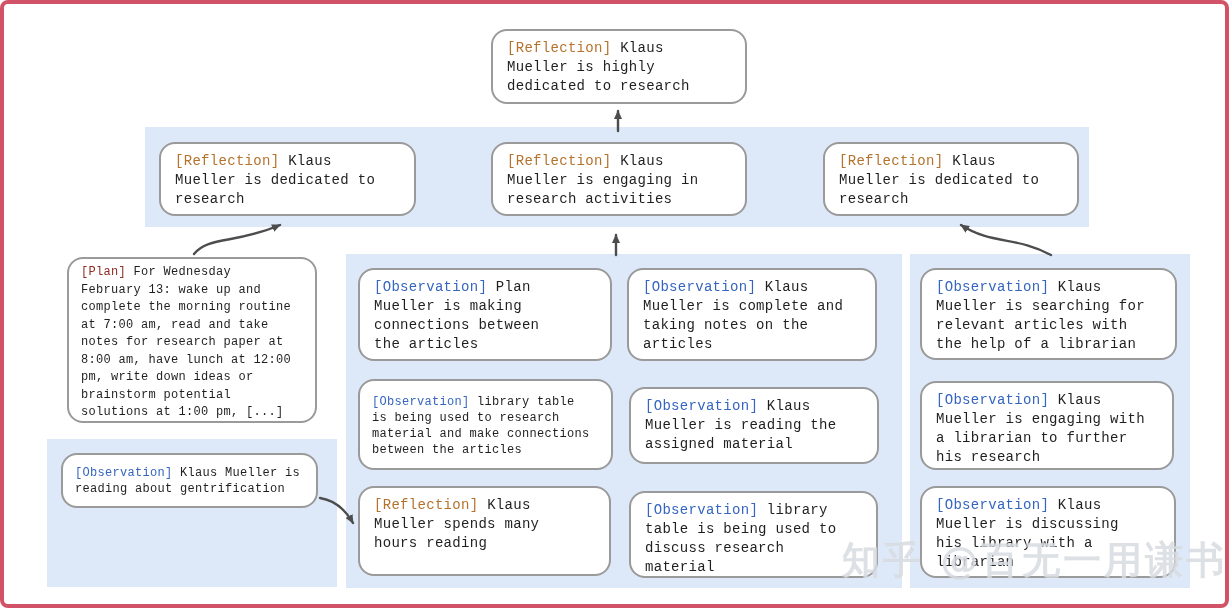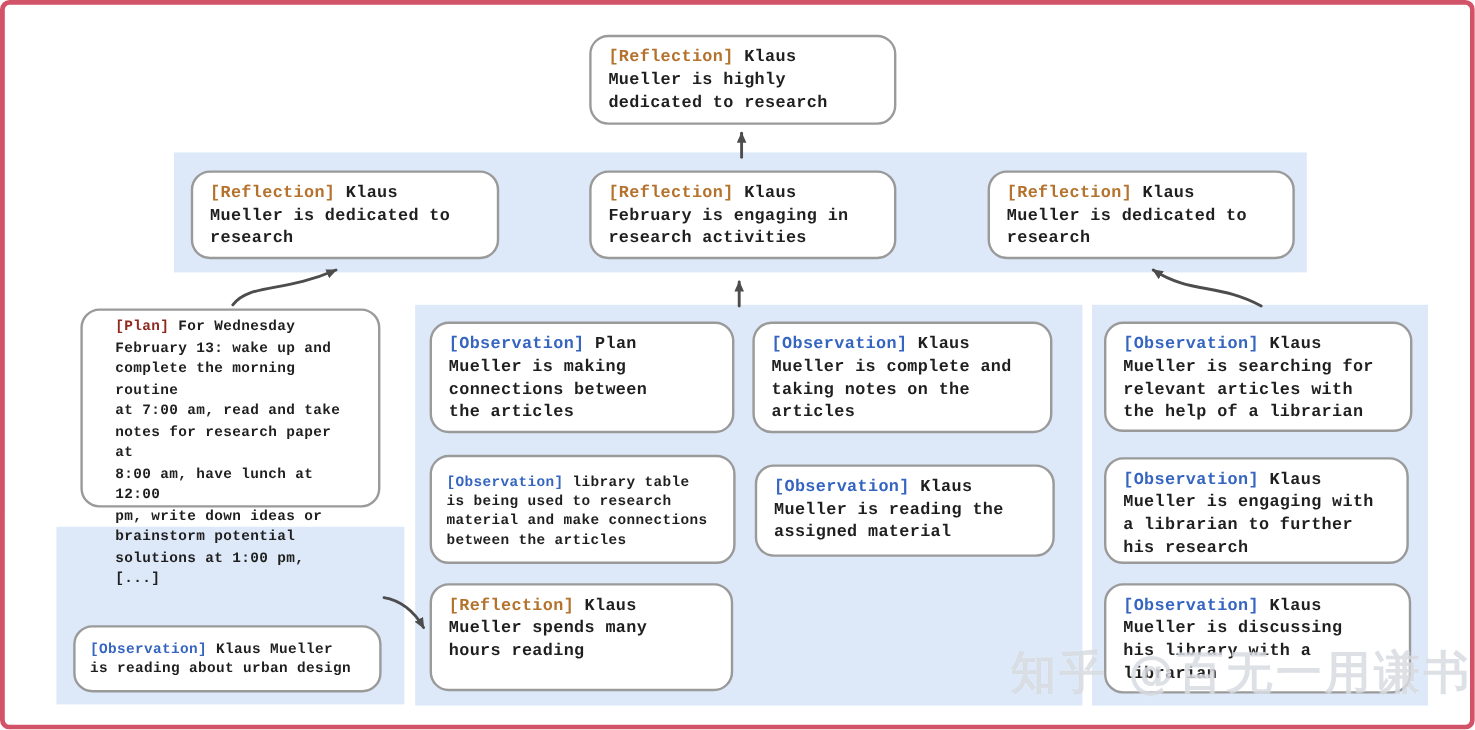--- a/index.html
+++ b/index.html
@@ -29,29 +29,29 @@
     z-index:1;
   }
   .node{
     position:absolute;
     z-index:3;
     box-sizing:border-box;
     background:#ffffff;
     border:2px solid var(--box-border);
     border-radius:16px;
     padding:8px 14px;
-    font-weight:700;
+    font-weight:400;
     font-size:14px;
     line-height:19px;
     letter-spacing:0.3px;
     color:var(--text);
   }
   .node .txt{white-space:pre-wrap;}
   .node.small{font-size:12px;line-height:16px;padding:10px 12px;}
-  .node.plan{font-size:12px;line-height:17.5px;padding:5px 27px;}
+  .node.plan{font-size:12px;line-height:17.5px;padding:5px 12px;}
   .node.pad-lg{padding-top:13px;}
   .tag-reflection{color:var(--reflection-tag);}
   .tag-observation{color:var(--observation-tag);}
   .tag-plan{color:var(--plan-tag);}
   svg.arrows{
     position:absolute;left:0;top:0;z-index:2;
     pointer-events:none;
   }
   .watermark{
     position:absolute;
@@ -98,44 +98,44 @@
 dedicated to research</span>
   </div>
 
   <div class="node" style="left:155px;top:138px;width:257px;height:74px">
     <span class="tag tag-reflection">[Reflection]</span> <span class="txt">Klaus
 Mueller is dedicated to
 research</span>
   </div>
   <div class="node" style="left:487px;top:138px;width:256px;height:74px">
     <span class="tag tag-reflection">[Reflection]</span> <span class="txt">Klaus
-February is engaging in
+Mueller is engaging in
 research activities</span>
   </div>
   <div class="node" style="left:819px;top:138px;width:256px;height:74px">
     <span class="tag tag-reflection">[Reflection]</span> <span class="txt">Klaus
 Mueller is dedicated to
 research</span>
   </div>
 
   <div class="node plan" style="left:63px;top:253px;width:250px;height:166px">
     <span class="tag tag-plan">[Plan]</span> <span class="txt">For Wednesday
 February 13: wake up and
 complete the morning routine
 at 7:00 am, read and take
 notes for research paper at
 8:00 am, have lunch at 12:00
 pm, write down ideas or
 brainstorm potential
 solutions at 1:00 pm, [...]</span>
   </div>
 
-  <div class="node small" style="left:57px;top:517px;width:257px;height:56px">
-    <span class="tag tag-observation">[Observation]</span> <span class="txt">Klaus Mueller
-is reading about urban design</span>
+  <div class="node small" style="left:57px;top:449px;width:257px;height:55px">
+    <span class="tag tag-observation">[Observation]</span> <span class="txt">Klaus Mueller is
+reading about gentrification</span>
   </div>
 
   <div class="node" style="left:354px;top:264px;width:254px;height:93px">
     <span class="tag tag-observation">[Observation]</span> <span class="txt">Plan
 Mueller is making
 connections between
 the articles</span>
   </div>
   <div class="node small pad-lg" style="left:354px;top:375px;width:255px;height:91px">
     <span class="tag tag-observation">[Observation]</span> <span class="txt">library table
@@ -153,20 +153,25 @@
     <span class="tag tag-observation">[Observation]</span> <span class="txt">Klaus
 Mueller is complete and
 taking notes on the
 articles</span>
   </div>
   <div class="node" style="left:625px;top:383px;width:250px;height:77px">
     <span class="tag tag-observation">[Observation]</span> <span class="txt">Klaus
 Mueller is reading the
 assigned material</span>
   </div>
+  <div class="node" style="left:625px;top:487px;width:249px;height:87px">
+    <span class="tag tag-observation">[Observation]</span> <span class="txt">library
+table is being used to
+discuss research material</span>
+  </div>
 
   <div class="node" style="left:916px;top:264px;width:257px;height:92px">
     <span class="tag tag-observation">[Observation]</span> <span class="txt">Klaus
 Mueller is searching for
 relevant articles with
 the help of a librarian</span>
   </div>
   <div class="node" style="left:916px;top:377px;width:254px;height:89px">
     <span class="tag tag-observation">[Observation]</span> <span class="txt">Klaus
 Mueller is engaging with

